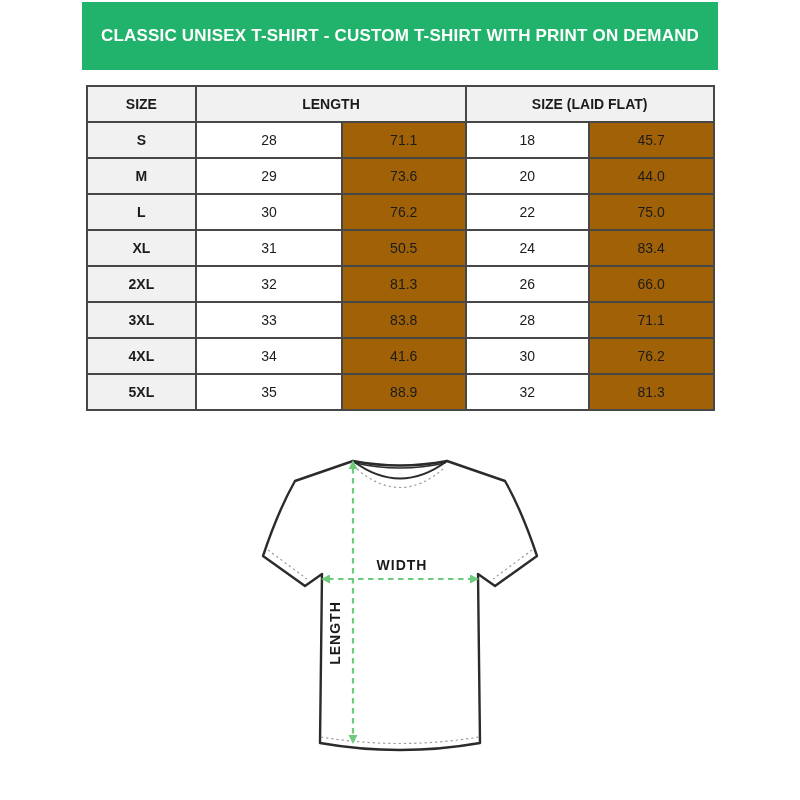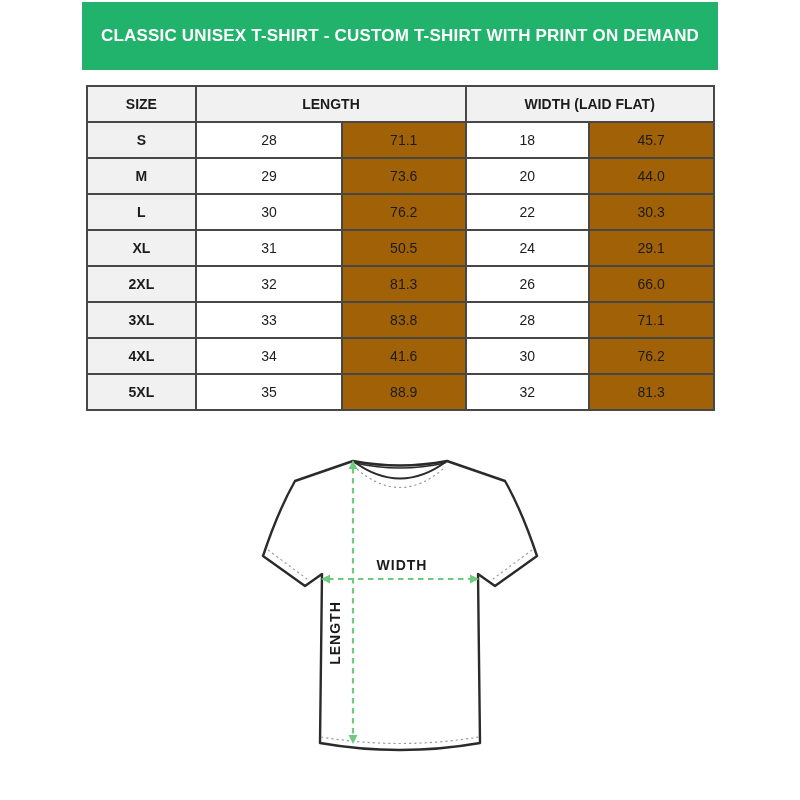--- a/index.html
+++ b/index.html
@@ -50,21 +50,21 @@
       <col class="w-size">
         <col class="w-lin">
         <col class="w-lcm">
         <col class="w-cin">
         <col class="w-ccm">
     </colgroup>
     <thead>
       <tr>
         <th>SIZE</th>
         <th colspan="2">LENGTH</th>
-        <th colspan="2">WIDTH (LAID FLAT)</th>
+        <th colspan="2">SIZE (LAID FLAT)</th>
       </tr>
     </thead>
     <tbody>
       <tr>
         <td class="c-size">S</td>
         <td class="c-white">28</td>
         <td class="c-gray">71.1</td>
         <td class="c-white">18</td>
         <td class="c-gray">45.7</td>
       </tr>
@@ -73,28 +73,28 @@
         <td class="c-white">29</td>
         <td class="c-gray">73.6</td>
         <td class="c-white">20</td>
         <td class="c-gray">44.0</td>
       </tr>
       <tr>
         <td class="c-size">L</td>
         <td class="c-white">30</td>
         <td class="c-gray">76.2</td>
         <td class="c-white">22</td>
-        <td class="c-gray">30.3</td>
+        <td class="c-gray">75.0</td>
       </tr>
       <tr>
         <td class="c-size">XL</td>
         <td class="c-white">31</td>
         <td class="c-gray">50.5</td>
         <td class="c-white">24</td>
-        <td class="c-gray">29.1</td>
+        <td class="c-gray">83.4</td>
       </tr>
       <tr>
         <td class="c-size">2XL</td>
         <td class="c-white">32</td>
         <td class="c-gray">81.3</td>
         <td class="c-white">26</td>
         <td class="c-gray">66.0</td>
       </tr>
       <tr>
         <td class="c-size">3XL</td>

